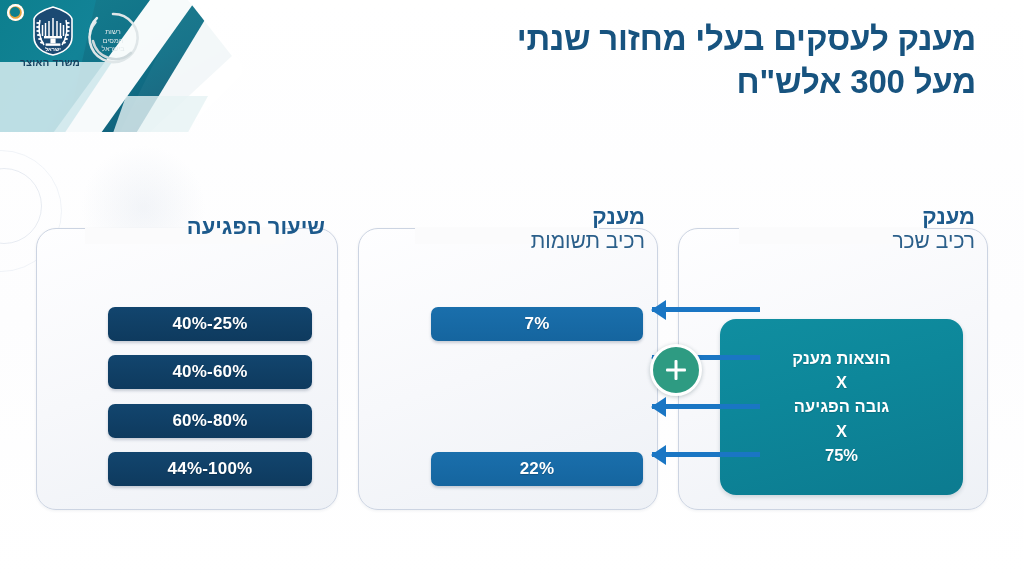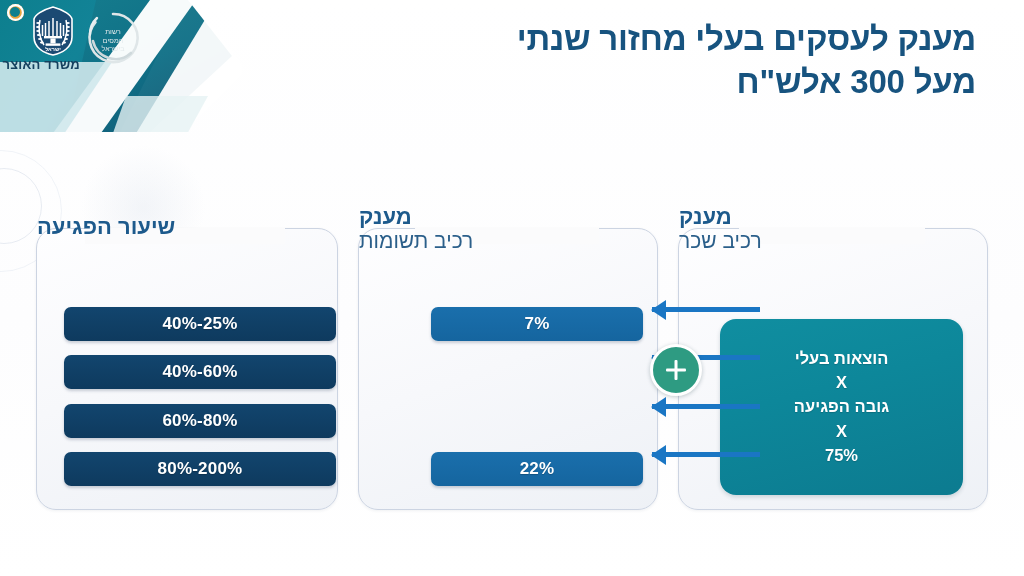--- a/index.html
+++ b/index.html
@@ -119,21 +119,21 @@
     width: 54px;
     text-align: center;
   }
   .emblem {
     width: 42px; height: 50px;
     margin: 0 auto;
     display: block;
   }
   .ministry-label {
     margin-top: 1px;
-    font-size: 13px;
+    font-size: 10px;
     font-weight: 700;
     color: #15415f;
     letter-spacing: .2px;
     white-space: nowrap;
   }
 
   
   .ta-logo {
     position: absolute;
     left: 84px; top: 9px;
@@ -186,21 +186,21 @@
     background: #fbfbfc;
   }
   .card.left  .card-notch { right: 62px; width: 186px; }
   .card.mid   .card-notch { right: 58px; width: 184px; }
   .card.right .card-notch { right: 52px; width: 200px; }
 
   .card-label {
     position: absolute;
     top: -24px;
     left: 0; right: 12px;
-    text-align: left;
+    text-align: right;
     color: #1d5a8c;
     direction: rtl;
     pointer-events: none;
   }
   .card-label .l1 {
     display: block;
     font-size: 22px;
     font-weight: 700;
     line-height: 1.06;
   }
@@ -279,21 +279,21 @@
     color: #ffffff;
     font-size: 17px;
     font-weight: 700;
     letter-spacing: .2px;
     box-shadow: 0 2px 3px rgba(30,50,80,0.22);
     box-sizing: border-box;
     direction: ltr;
     text-shadow: 0 1px 1px rgba(0,0,0,0.22);
   }
   .bar.pct   { right: 14px;  width: 212px; background: linear-gradient(180deg,#1a6fac 0%, #15659f 100%); }
-  .bar.range { right: 1px;  width: 272px; background: linear-gradient(180deg,#12456e 0%, #0e3a5e 100%); }
+  .bar.range { right: 25px;  width: 204px; background: linear-gradient(180deg,#12456e 0%, #0e3a5e 100%); }
 
   
   .arrow {
     position: absolute;
     height: 5px;
     background: #1a76c4;
     z-index: 4;
   }
   .arrow::before {
     content: "";
@@ -389,21 +389,21 @@
 
     <div class="card right">
       <div class="card-notch"></div>
       <div class="card-label">
         <span class="l1">שיעור הפגיעה</span>
       </div>
 
       <div class="bar range row-0">40%-25%</div>
       <div class="bar range row-1">40%-60%</div>
       <div class="bar range row-2">60%-80%</div>
-      <div class="bar range row-3">80%-200%</div>
+      <div class="bar range row-3">44%-100%</div>
     </div>
 
     <div class="card mid">
       <div class="card-notch"></div>
       <div class="card-label">
         <span class="l1">מענק</span>
         <span class="l2">רכיב תשומות</span>
       </div>
 
       <div class="bar pct row-0">7%</div>
@@ -411,21 +411,21 @@
     </div>
 
     <div class="card left">
       <div class="card-notch"></div>
       <div class="card-label">
         <span class="l1">מענק</span>
         <span class="l2">רכיב שכר</span>
       </div>
 
       <div class="formula-box">
-        <div class="f-line">הוצאות בעלי</div>
+        <div class="f-line">הוצאות מענק</div>
         <div class="f-op">X</div>
         <div class="f-line">גובה הפגיעה</div>
         <div class="f-op">X</div>
         <div class="f-line">75%</div>
       </div>
     </div>
 
     <div class="arrow row-0" style="right:264px; width:108px; top:93px;"></div>
     <div class="arrow row-1" style="right:264px; width:108px; top:141px;"></div>
     <div class="arrow row-2" style="right:264px; width:108px; top:190px;"></div>

